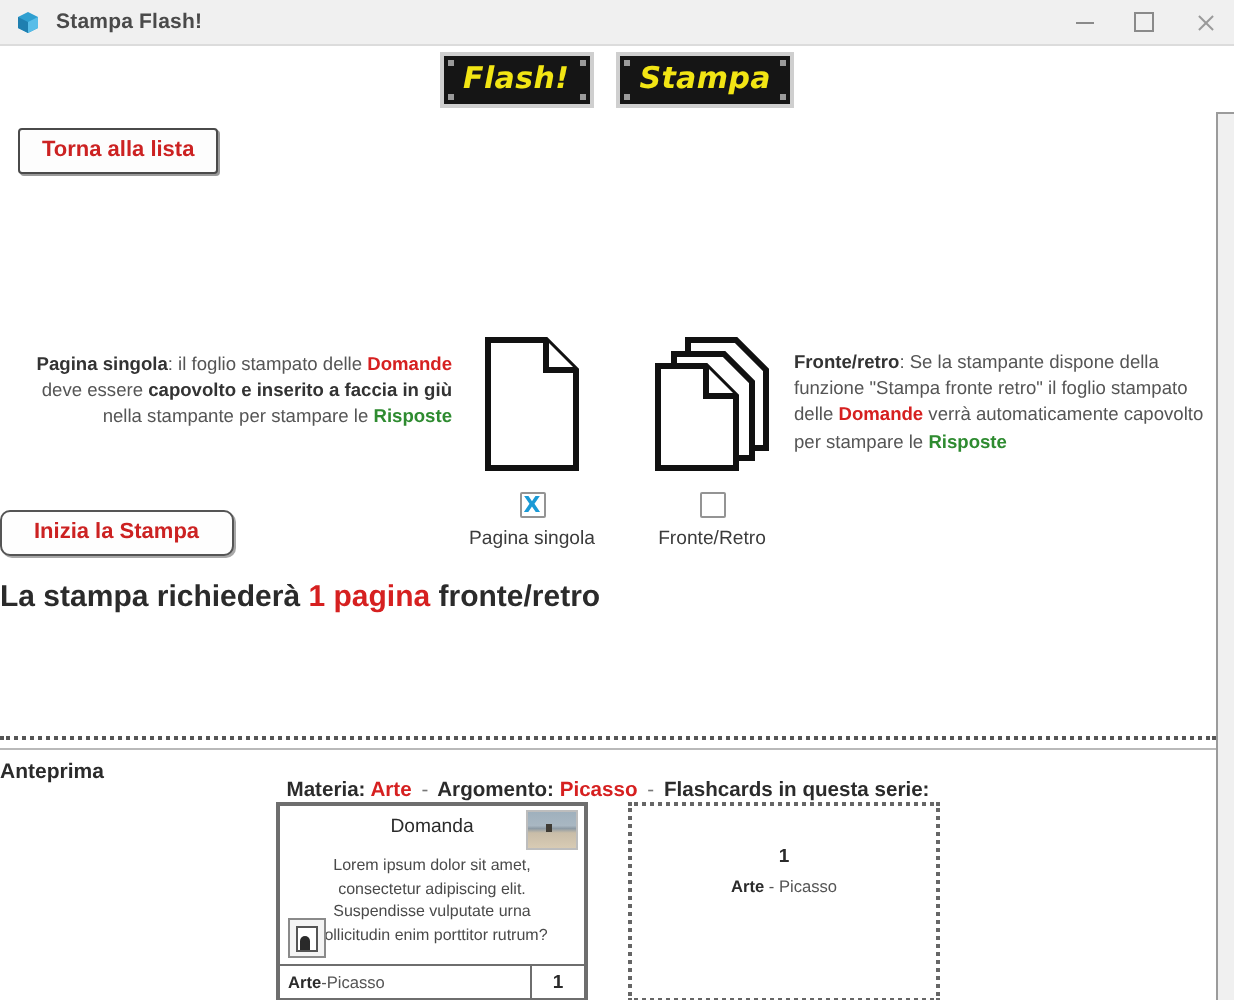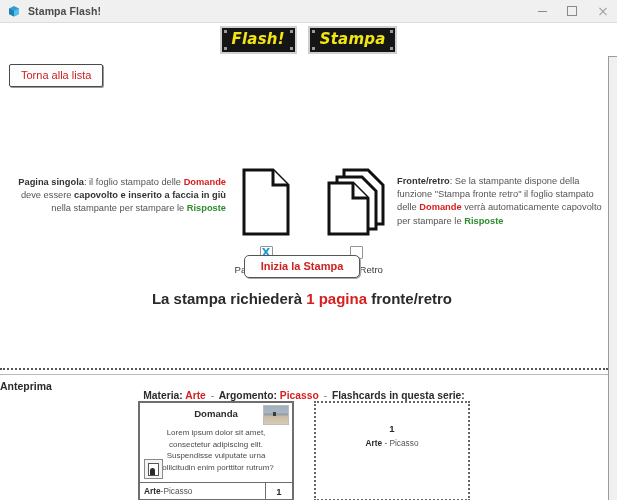--- a/index.html
+++ b/index.html
@@ -48,21 +48,21 @@
 
   
   .page{
     position:absolute;left:0;top:56px;width:609px;height:444px;
     background:#ffffff;border-right:1px solid #9b9b9b;box-sizing:border-box;
   }
 
   .backbar{padding:8px 0 0 9px;}
   .btn-back{
     display:inline-block;background:#fdfdfd;border:1px solid #4a4a4a;border-radius:2px;
-    color:#cc2222;font-weight:normal;font-size:11px;padding:4px 11px 5px 11px;
+    color:#cc2222;font-weight:bold;font-size:11px;padding:4px 11px 5px 11px;
     box-shadow:1px 1px 0 #9a9a9a;cursor:pointer;text-align:center;
   }
 
   
   .options{position:relative;height:200px;}
 
   .blurb{position:absolute;font-size:9.3px;color:#555;line-height:1.42;}
   .blurb.left{left:14px;top:89px;width:212px;text-align:right;}
   .blurb.right{left:397px;top:88px;width:207px;text-align:left;}
   .b{font-weight:bold;color:#333;}
@@ -72,21 +72,21 @@
   .choices{position:absolute;left:232px;top:72px;width:158px;display:flex;gap:22px;}
   .choice{width:68px;display:flex;flex-direction:column;align-items:center;cursor:pointer;}
   .pagestack{height:78px;display:flex;align-items:flex-end;justify-content:center;}
   .cbox{
     width:11px;height:11px;border:1px solid #949494;background:#fff;margin-top:9px;
     display:flex;align-items:center;justify-content:center;border-radius:1px;
   }
   .cmark{color:#1a9ad6;font-weight:bold;font-size:11px;line-height:1;font-family:"DejaVu Sans",sans-serif;}
   .clabel{font-size:9.6px;color:#3b3b3b;margin-top:5px;white-space:nowrap;}
 
-  .startwrap{position:absolute;left:0;right:4px;top:168px;text-align:center;}
+  .startwrap{position:absolute;left:0;right:4px;top:168px;}
   .btn-start{
     display:inline-block;background:#fefefe;border:1px solid #555;border-radius:5px;
     color:#cc2222;font-weight:bold;font-size:11px;padding:4px 16px 5px 16px;cursor:pointer;
     box-shadow:1px 1px 0 #a8a8a8;
   }
   .pagesmsg{margin-top:12px;font-size:15px;color:#2b2b2b;font-weight:bold;}
   .pagesmsg .red{font-weight:bold;}
 
   .metaline{position:absolute;left:0;right:0;top:263px;text-align:center;font-size:10.3px;color:#2b2b2b;font-weight:bold;margin-top:40px;}
   .metaline .sep{color:#777;font-weight:normal;padding:0 2px;}
@@ -103,21 +103,21 @@
   
   .cards{position:absolute;left:0;top:345px;width:608px;display:flex;justify-content:center;gap:20px;}
 
   .card{
     width:156px;height:100px;background:#fff;box-sizing:border-box;position:relative;
   }
   .card.front{border:2px solid #6e6e6e;display:flex;flex-direction:column;}
   .card.back{border:2px dotted #666;display:flex;flex-direction:column;padding:6px 7px;}
 
   .c-head{position:relative;height:20px;display:flex;align-items:center;justify-content:center;}
-  .c-head-title{font-size:9.6px;font-weight:bold;color:#2b2b2b;}
+  .c-head-title{font-size:9.6px;font-weight:normal;color:#2b2b2b;}
   .thumb{
     position:absolute;right:3px;top:2px;width:24px;height:18px;border:1px solid #bdbdbd;
     background:linear-gradient(#9fb0bd 0%,#a9b7c2 38%,#8d9aa4 46%,#c9bda8 58%,#d8cbb4 100%);
     overflow:hidden;
   }
   .thumb .spot{position:absolute;left:9px;top:6px;width:3px;height:4px;background:#3e3a33;}
   .c-body{
     flex:1;font-size:8px;color:#4a4a4a;line-height:1.45;text-align:center;
     padding:4px 9px 0 9px;
   }

